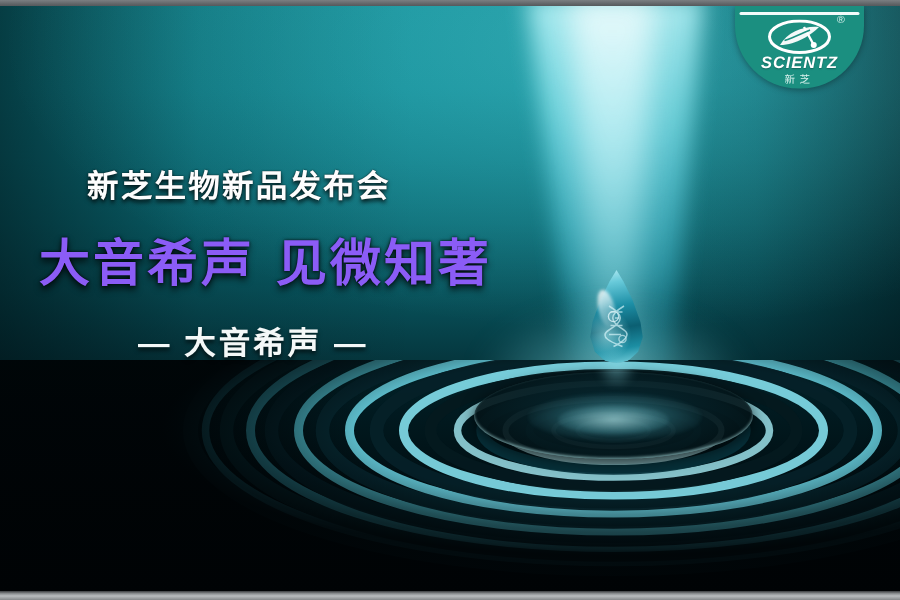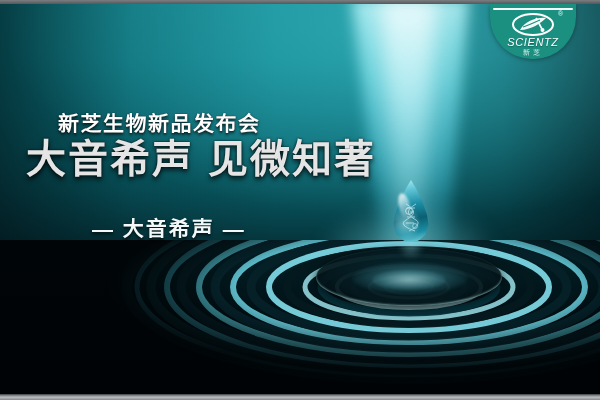--- a/index.html
+++ b/index.html
@@ -141,22 +141,22 @@
 
   
   .copy{position:absolute;left:0;top:0;width:600px;height:390px;z-index:40;}
   .t-kicker{
     position:absolute;left:58px;top:103px;
     font-size:21px;font-weight:700;letter-spacing:1.5px;color:#fdfdfd;
     text-shadow:0 2px 3px rgba(0,0,0,.75), 0 0 1px rgba(0,0,0,.9);
     text-align:center;
   }
   .t-head{
-    position:absolute;left:26px;top:123px;
-    font-size:40px;font-weight:700;letter-spacing:2px;color:#e5e5e5;
+    position:absolute;left:26px;top:144px;
+    font-size:34px;font-weight:700;letter-spacing:2px;color:#8b5cf6;
     text-shadow:0 3px 5px rgba(0,0,0,.8), 0 0 2px rgba(0,0,0,.9);
     white-space:nowrap;
   }
   .t-head .gap{display:inline-block;width:14px;}
   .t-sub{
     position:absolute;left:92px;top:208px;
     font-size:21px;font-weight:700;letter-spacing:2px;color:#f4f8f8;
     text-shadow:0 2px 3px rgba(0,0,0,.7);
     font-family:"Liberation Sans","DejaVu Sans",sans-serif;
   }
@@ -170,21 +170,21 @@
   }
   .logo-topline{
     position:absolute;left:3px;top:4px;width:80px;height:2px;background:#f2fbfa;border-radius:1px;
   }
   .logo-emblem{
     position:absolute;left:21px;top:9px;width:44px;height:23px;
   }
   .logo-word{
     position:absolute;left:0;top:32px;width:86px;text-align:center;
     font-family:"Liberation Sans","DejaVu Sans",sans-serif;
-    font-size:11px;font-weight:400;font-style:italic;letter-spacing:.6px;color:#ffffff;
+    font-size:11px;font-weight:700;font-style:italic;letter-spacing:.6px;color:#ffffff;
     text-shadow:0 1px 1px rgba(0,0,0,.3);
   }
   .logo-cn{
     position:absolute;left:0;top:43px;width:86px;text-align:center;
     font-family:"Liberation Sans","DejaVu Sans",sans-serif;
     font-size:7px;letter-spacing:3px;color:#eafaf7;opacity:.92;
   }
   .logo-r{
     position:absolute;left:68px;top:6px;
     font-family:"Liberation Sans","DejaVu Sans",sans-serif;

